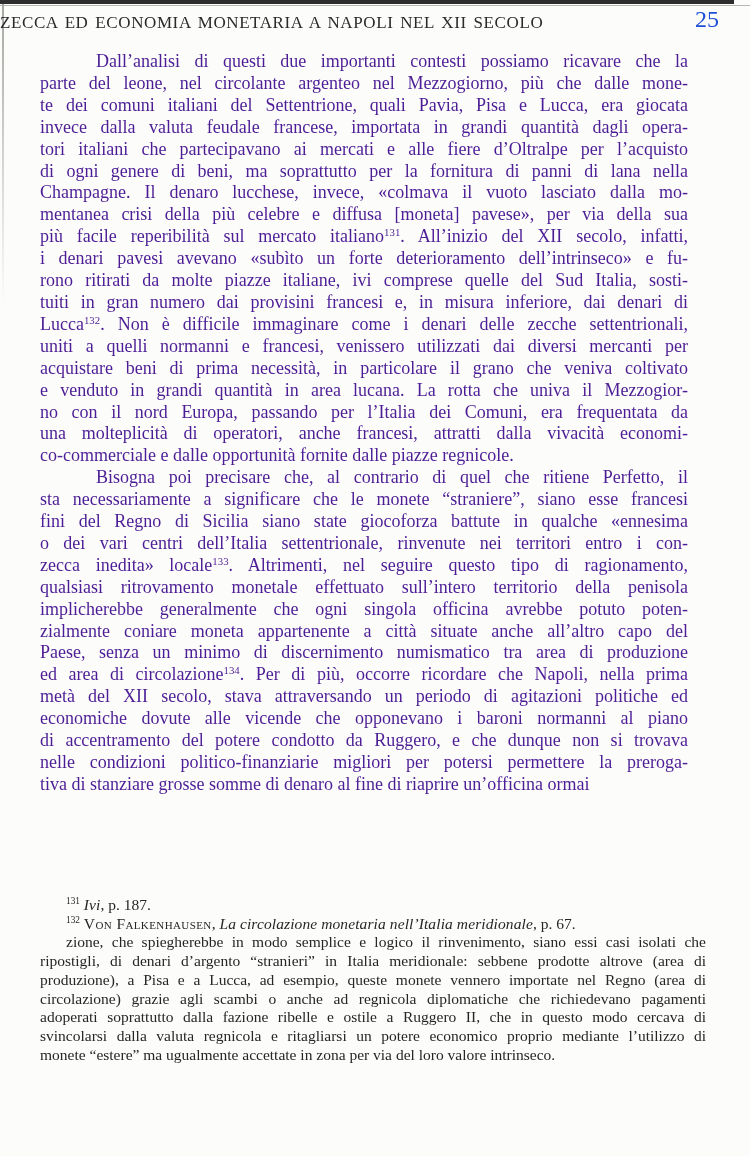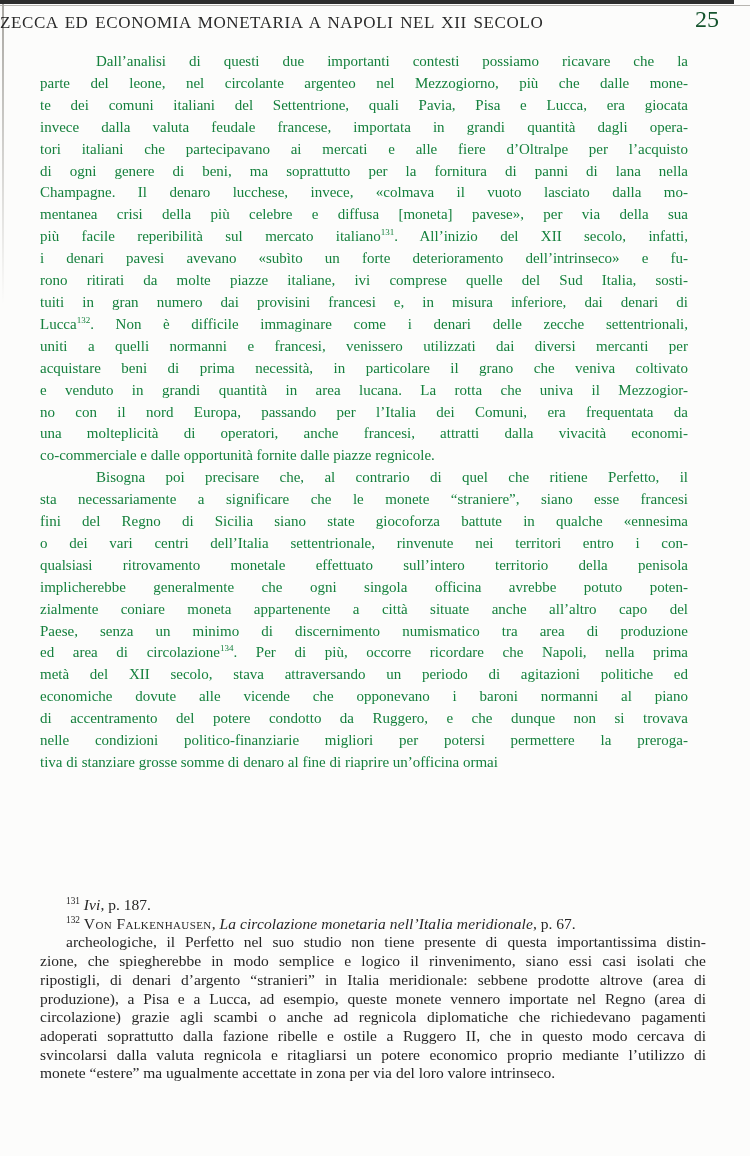--- a/index.html
+++ b/index.html
@@ -18,26 +18,26 @@
   .scan-left-edge{position:absolute;top:4px;left:2px;width:2px;height:300px;
     background:linear-gradient(#a9a7a2,rgba(170,168,163,0));}
   
   .runhead{position:absolute;top:13px;left:0;width:750px;text-align:left;}
   .runhead-title{
     font-size:17px;letter-spacing:0.6px;word-spacing:2px;color:#2a2a2a;
     text-transform:uppercase;white-space:nowrap;
   }
   .page-number{
     position:absolute;top:6px;right:31px;
-    font-size:24px;color:#14532d;
+    font-size:24px;color:#1d4ed8;
   }
   
   .body-text{
     position:absolute;top:51px;left:40px;width:648px;
-    font-size:15px;line-height:21.9px;color:#15803d;
+    font-size:18px;line-height:21.9px;color:#4c1d95;
   }
   .line{text-align:justify;text-align-last:justify;}
   .line.last{text-align-last:left;}
   .para .line:first-child{text-indent:56px;}
   sup{font-size:60%;line-height:0;vertical-align:6px;letter-spacing:0;}
   
   .footnotes{
     position:absolute;top:896px;left:40px;width:666px;
     font-size:15.5px;line-height:18.7px;color:#262626;
   }
@@ -78,20 +78,21 @@
         <div class="line">e venduto in grandi quantità in area lucana. La rotta che univa il Mezzogior-</div>
         <div class="line">no con il nord Europa, passando per l’Italia dei Comuni, era frequentata da</div>
         <div class="line">una molteplicità di operatori, anche francesi, attratti dalla vivacità economi-</div>
         <div class="line last">co-commerciale e dalle opportunità fornite dalle piazze regnicole.</div>
       </div>
       <div class="para">
         <div class="line">Bisogna poi precisare che, al contrario di quel che ritiene Perfetto, il</div>
         <div class="line">sta necessariamente a significare che le monete “straniere”, siano esse francesi</div>
         <div class="line">fini del Regno di Sicilia siano state giocoforza battute in qualche «ennesima</div>
         <div class="line">o dei vari centri dell’Italia settentrionale, rinvenute nei territori entro i con-</div>
+        <div class="line">zecca inedita» locale<sup>133</sup>. Altrimenti, nel seguire questo tipo di ragionamento,</div>
         <div class="line">qualsiasi ritrovamento monetale effettuato sull’intero territorio della penisola</div>
         <div class="line">implicherebbe generalmente che ogni singola officina avrebbe potuto poten-</div>
         <div class="line">zialmente coniare moneta appartenente a città situate anche all’altro capo del</div>
         <div class="line">Paese, senza un minimo di discernimento numismatico tra area di produzione</div>
         <div class="line">ed area di circolazione<sup>134</sup>. Per di più, occorre ricordare che Napoli, nella prima</div>
         <div class="line">metà del XII secolo, stava attraversando un periodo di agitazioni politiche ed</div>
         <div class="line">economiche dovute alle vicende che opponevano i baroni normanni al piano</div>
         <div class="line">di accentramento del potere condotto da Ruggero, e che dunque non si trovava</div>
         <div class="line">nelle condizioni politico-finanziarie migliori per potersi permettere la preroga-</div>
         <div class="line last">tiva di stanziare grosse somme di denaro al fine di riaprire un’officina ormai</div>
@@ -99,21 +100,20 @@
     </div>
 
   <div class="footnotes">
       <div class="footnote">
         <div class="line last"><sup>131</sup> <i>Ivi</i>, p. 187.</div>
       </div>
       <div class="footnote">
         <div class="line last"><sup>132</sup> <span class="sc">Von Falkenhausen</span>, <i>La circolazione monetaria nell’Italia meridionale</i>, p. 67.</div>
       </div>
       <div class="footnote">
-        <div class="line">archeologiche, il Perfetto nel suo studio non tiene presente di questa importantissima distin-</div>
         <div class="line">zione, che spiegherebbe in modo semplice e logico il rinvenimento, siano essi casi isolati che</div>
         <div class="line">ripostigli, di denari d’argento “stranieri” in Italia meridionale: sebbene prodotte altrove (area di</div>
         <div class="line">produzione), a Pisa e a Lucca, ad esempio, queste monete vennero importate nel Regno (area di</div>
         <div class="line">circolazione) grazie agli scambi o anche ad regnicola diplomatiche che richiedevano pagamenti</div>
         <div class="line">adoperati soprattutto dalla fazione ribelle e ostile a Ruggero II, che in questo modo cercava di</div>
         <div class="line">svincolarsi dalla valuta regnicola e ritagliarsi un potere economico proprio mediante l’utilizzo di</div>
         <div class="line last">monete “estere” ma ugualmente accettate in zona per via del loro valore intrinseco.</div>
       </div>
     </div>
 </div>

